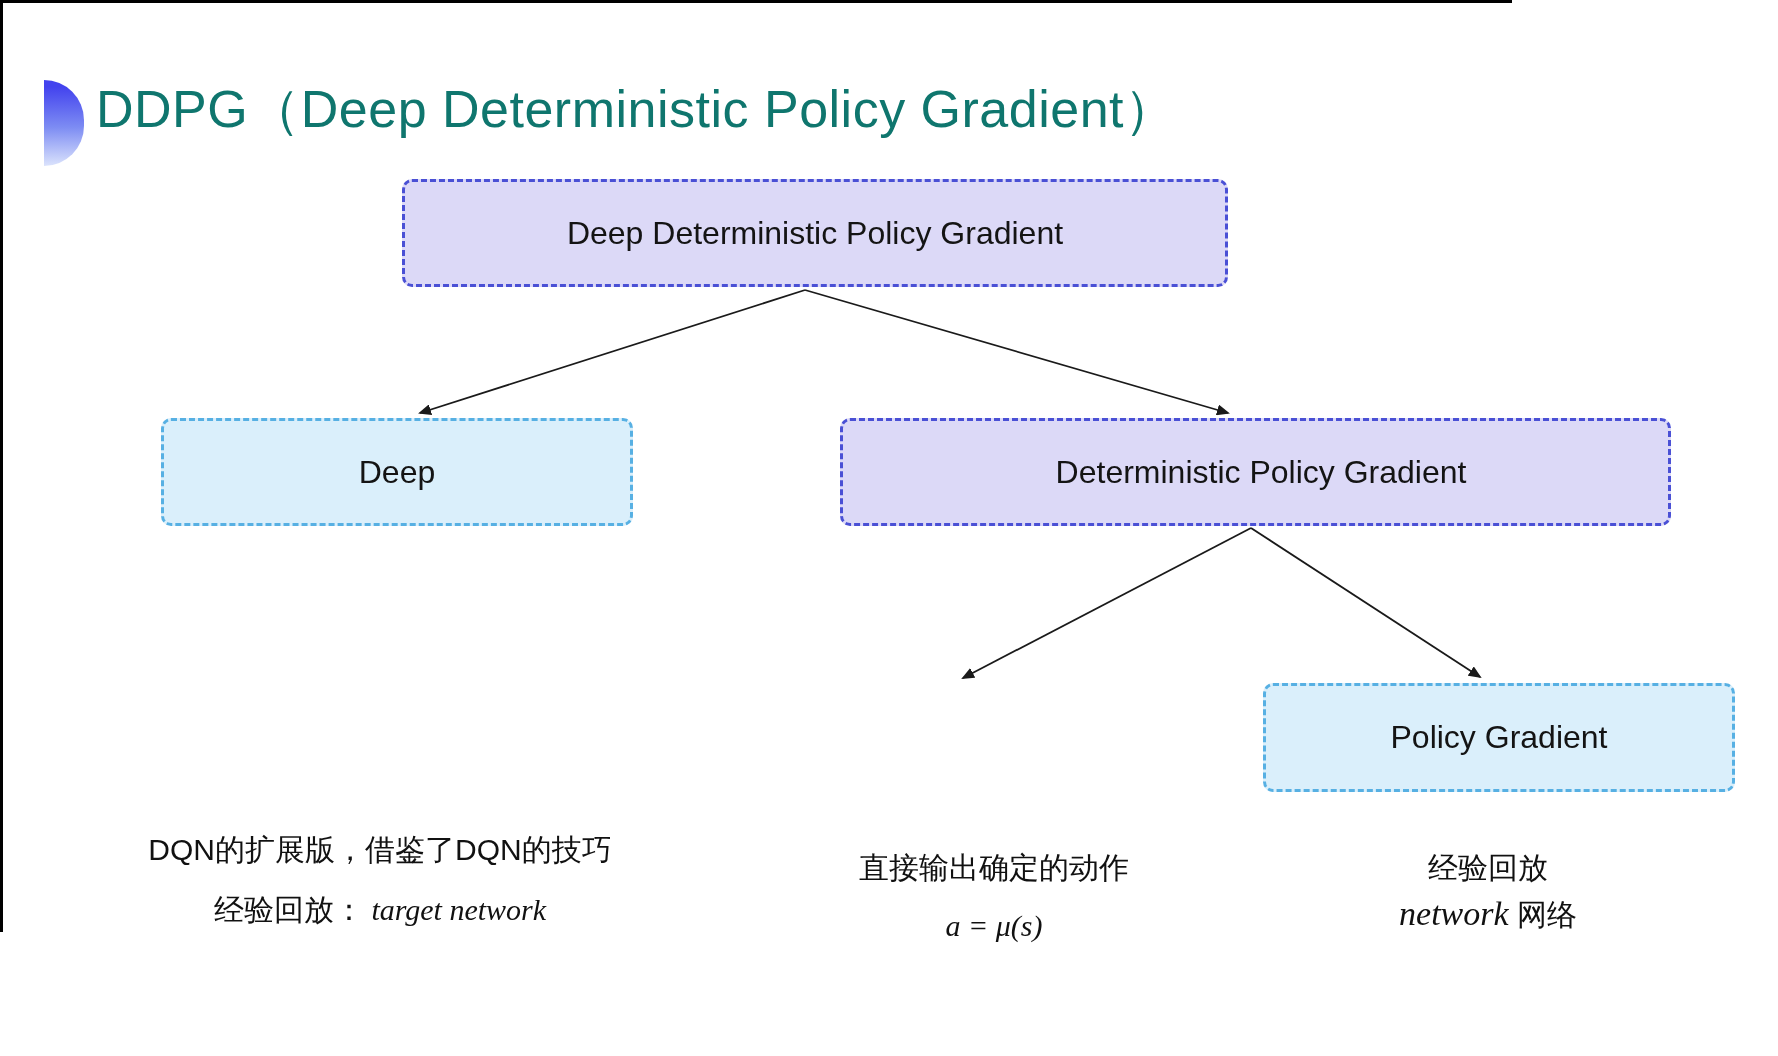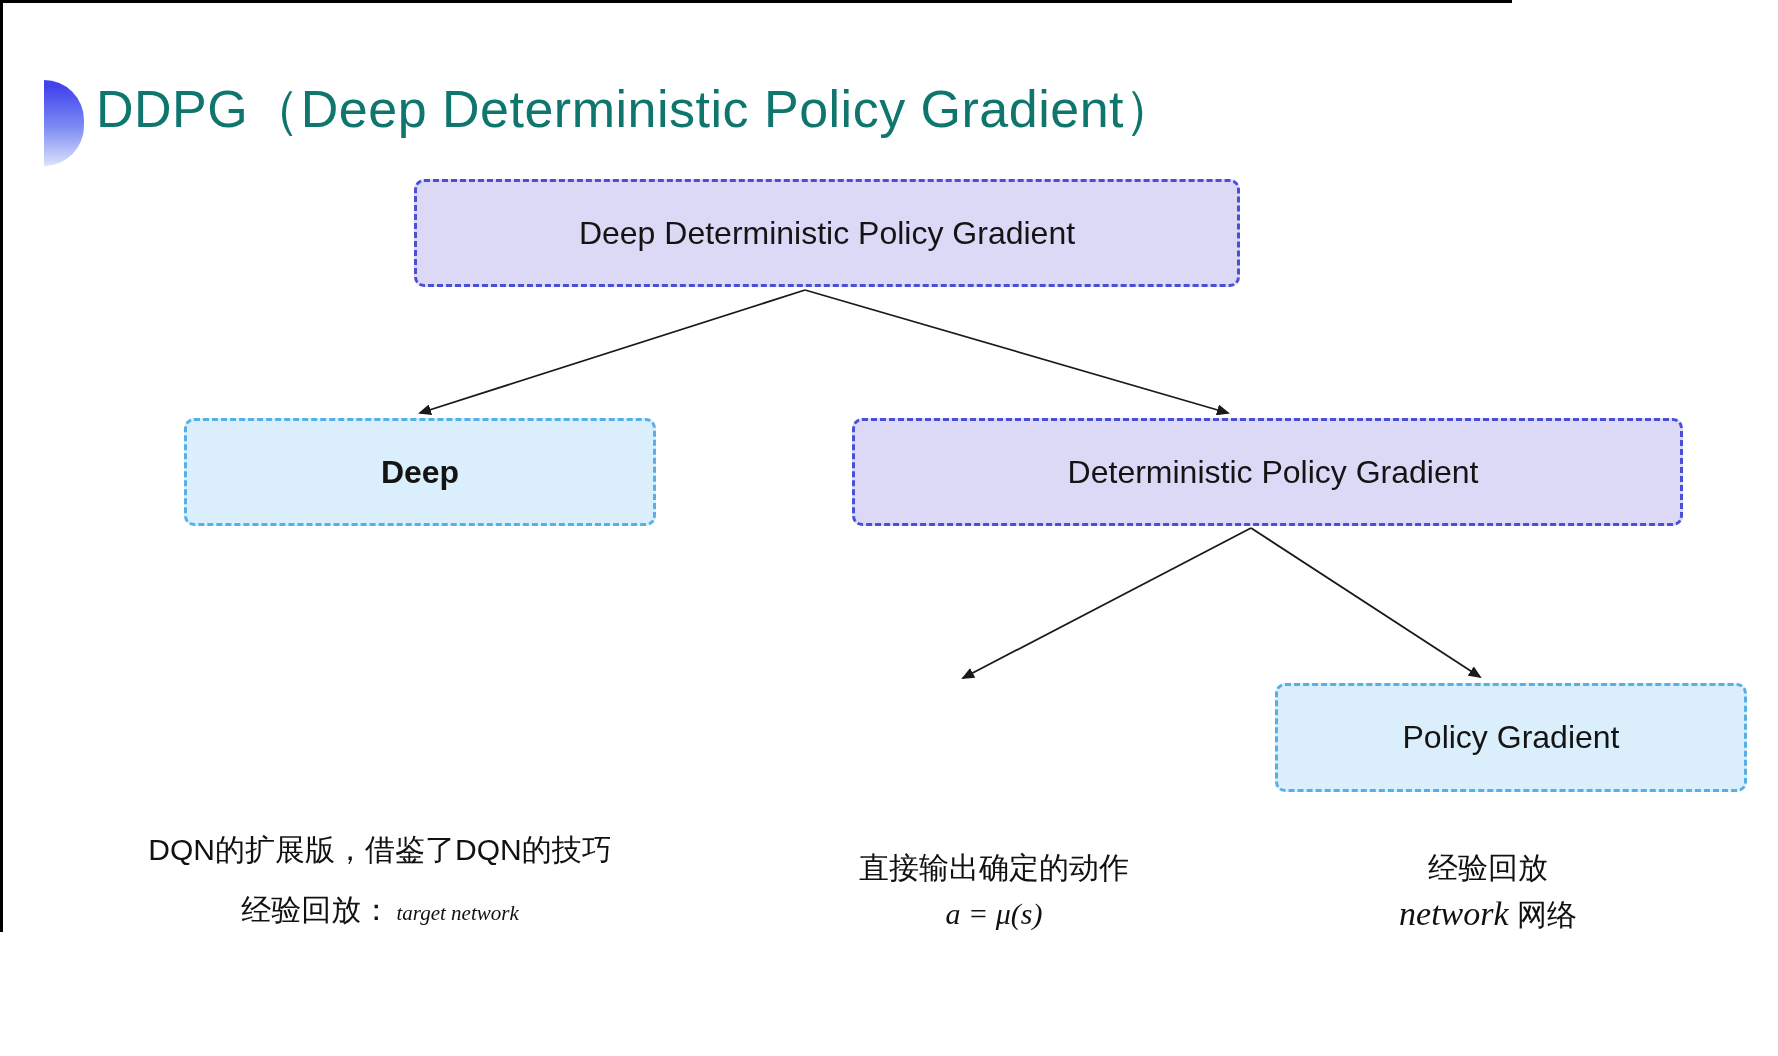--- a/index.html
+++ b/index.html
@@ -18,42 +18,42 @@
     background:linear-gradient(180deg,#4343ee 8%,#7d8cf3 55%,#dbe3fc 100%);
   }
   .page-title{
     position:absolute;left:96px;top:76px;height:66px;line-height:66px;
     font-size:52px;color:#0f766e;letter-spacing:0.5px;white-space:nowrap;
   }
 
   
   .node{
     position:absolute;display:flex;align-items:center;justify-content:center;
-    border-radius:10px;font-size:32px;color:#141414;text-align:center;margin-left:12px;
+    border-radius:10px;font-size:32px;color:#141414;text-align:center;
   }
   .node.purple{background:#dcd9f7;border:3px dashed #4a50d5;}
   .node.cyan{background:#daeffb;border:3px dashed #57b0e3;}
   #node-root{left:402px;top:179px;width:820px;height:102px;}
-  #node-deep{left:172px;top:418px;width:466px;height:102px;font-weight:bold;}
+  #node-deep{left:161px;top:418px;width:466px;height:102px;}
   #node-dpg{left:840px;top:418px;width:814px;height:102px;padding-left:11px;}
   #node-det{left:713px;top:683px;width:466px;height:103px;}
   #node-pg{left:1263px;top:683px;width:466px;height:103px;}
 
   .arrow-layer{position:absolute;left:0;top:0;width:1778px;height:1056px;pointer-events:none;}
 
   
   .note{position:absolute;transform:translateX(-50%);text-align:center;color:#111;white-space:nowrap;}
   .note .line{line-height:60px;font-size:30px;}
   .note.tight .line{line-height:46px;}
   #note-deep{left:380px;top:820px;}
   #note-det{left:994px;top:845px;}
   #note-pg{left:1488px;top:845px;}
   .cjk{font-family:"Liberation Sans",sans-serif;}
-  .math{font-family:"Liberation Serif",serif;font-style:italic;font-size:21px;}
-  .math-big{font-family:"Liberation Serif",serif;font-style:italic;font-size:34px;}
+  .math{font-family:"Liberation Serif",serif;font-style:italic;font-size:30px;}
+  .math-big{font-family:"Liberation Serif",serif;font-style:italic;font-size:34px;margin-top:12px;}
 </style>
 </head>
 <body>
 
 <div id="stage">
 
   <div class="edge-top"></div>
   <div class="edge-left"></div>
 
   <div class="bullet"></div>

